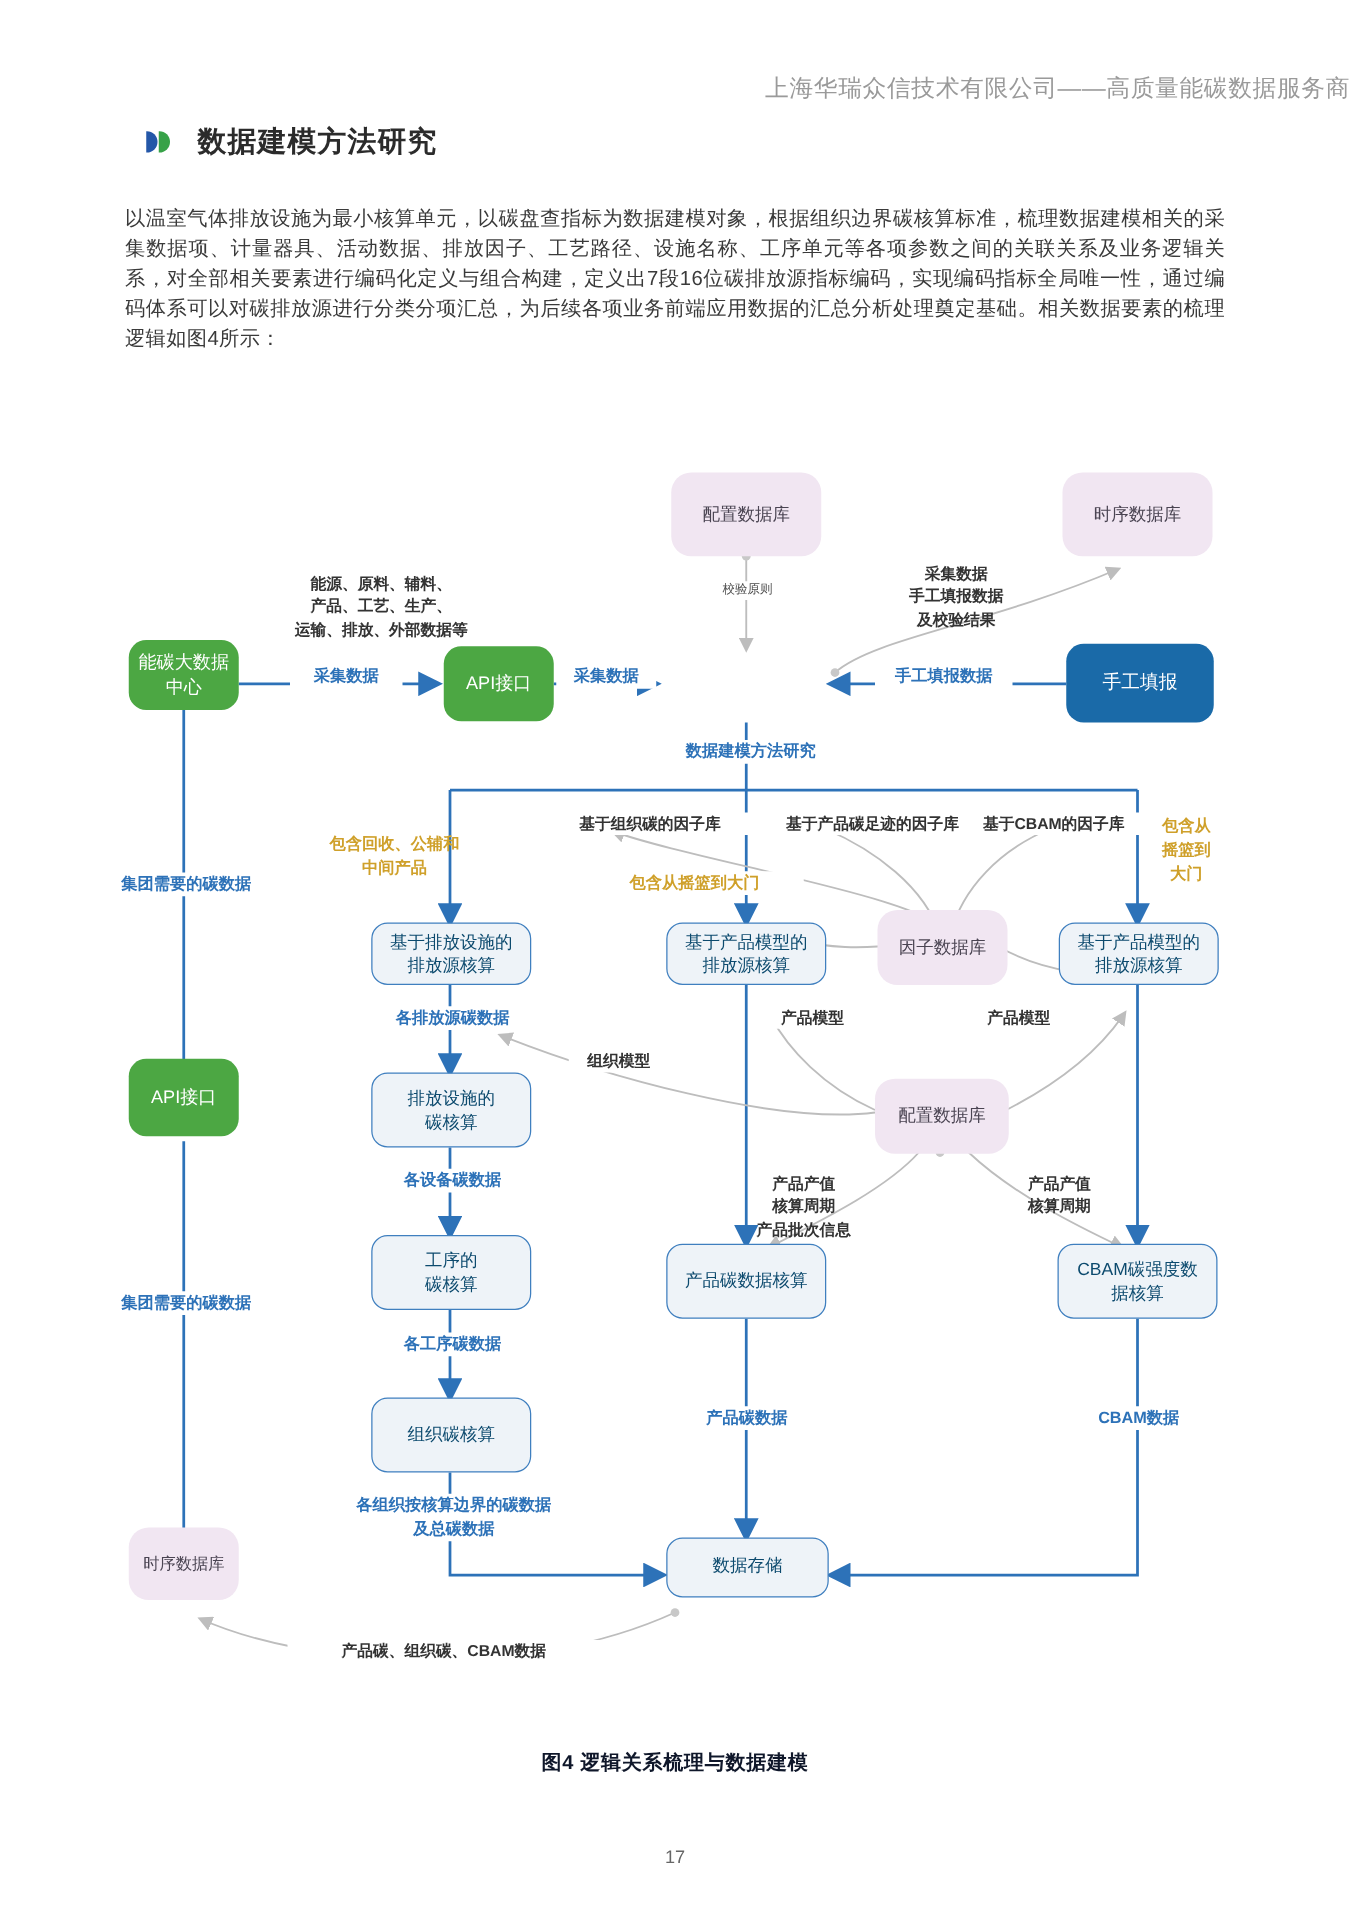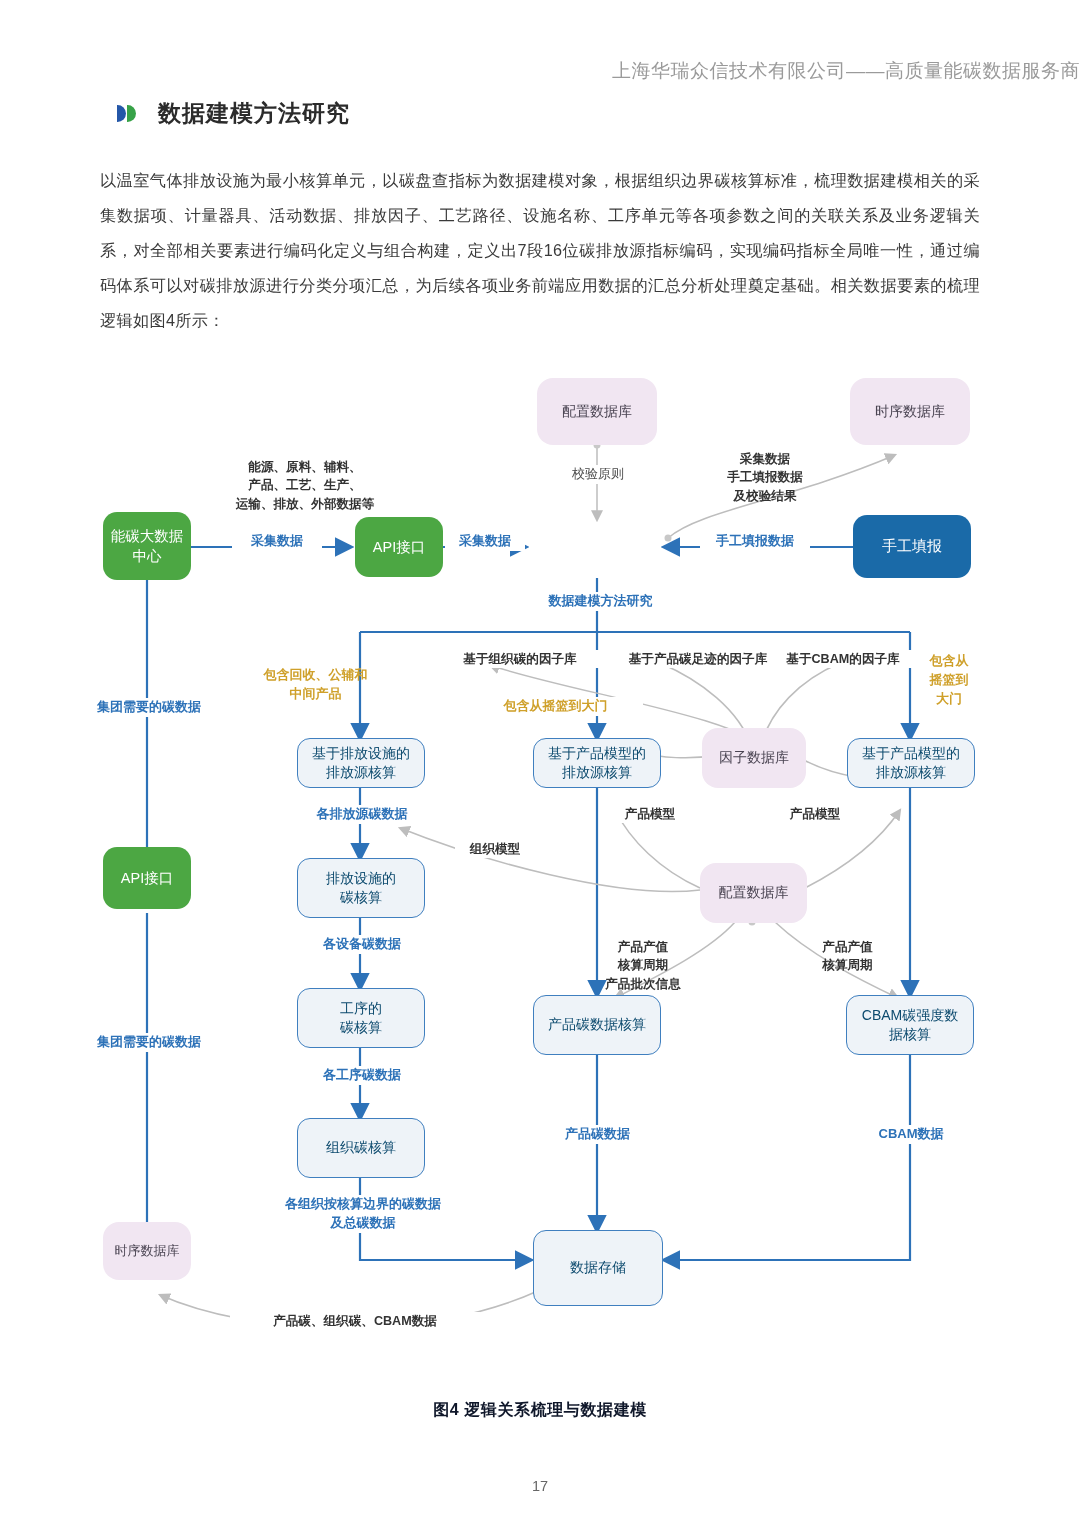--- a/index.html
+++ b/index.html
@@ -30,21 +30,21 @@
   }
   .title-icon .half.left  { background: #2457a8; border-radius: 0 9px 9px 0; }
   .title-icon .half.right { background: #37a248; border-radius: 0 9px 9px 0; }
   .title-text {
     font-size: 23px; font-weight: bold; color: #2b2b2b; letter-spacing: 1px;
   }
 
   
   .body-para {
     position: absolute; top: 163px; left: 100px; width: 880px;
-    font-size: 16.2px; line-height: 35px; color: #3a3a3a;
+    font-size: 16.2px; line-height: 24px; color: #3a3a3a;
     text-align: justify; letter-spacing: .3px;
   }
 
   
   .figure {
     position: absolute; top: 360px; left: 0; width: 1080px; height: 1010px;
   }
   .figure svg.wires { position: absolute; inset: 0; width: 1080px; height: 1010px; }
 
   .node {
@@ -70,21 +70,21 @@
     background: #f1e6f2; color: #4a4452;
     border-radius: 16px; font-size: 14px;
   }
 
   .elabel {
     position: absolute; z-index: 4;
     text-align: center; line-height: 1.45;
     white-space: pre-line;
   }
   .elabel.blue  { color: #2d72b8; font-size: 13px; font-weight: 600; }
-  .elabel.gray  { color: #4a4a4a; font-size: 13px; }
+  .elabel.gray  { color: #4a4a4a; font-size: 10px; }
   .elabel.gold  { color: #cfa02a; font-size: 13px; font-weight: 600; }
   .elabel.dark  { color: #333333; font-size: 12.6px; font-weight: 600; }
 
   
   .fig-caption {
     position: absolute; top: 1400px; left: 0; width: 1080px;
     text-align: center; font-size: 16px; font-weight: bold; color: #0f172a;
     letter-spacing: .6px;
   }
   .page-number {
@@ -177,21 +177,21 @@
   </svg>
 
   <div class="node purple" style="left:537px; top:18px; width:120px; height:67px;">
     <span>配置数据库</span>
   </div>
 
   <div class="node purple" style="left:850px; top:18px; width:120px; height:67px;">
     <span>时序数据库</span>
   </div>
 
-  <div class="node green" style="left:103px; top:152px; width:88px; height:68px; white-space:pre-line;">
+  <div class="node green" style="left:103px; top:152px; width:88px; height:56px; white-space:pre-line;">
     <span>能碳大数据
 中心</span>
   </div>
 
   <div class="node green" style="left:355px; top:157px; width:88px; height:60px;">
     <span>API接口</span>
   </div>
 
 
   <div class="node dblue" style="left:853px; top:155px; width:118px; height:63px;">
@@ -245,21 +245,21 @@
   </div>
 
   <div class="node lblue" style="left:297px; top:758px; width:128px; height:60px;">
     <span>组织碳核算</span>
   </div>
 
   <div class="node purple" style="left:103px; top:862px; width:88px; height:58px; font-size:13px;">
     <span>时序数据库</span>
   </div>
 
-  <div class="node lblue" style="left:533px; top:870px; width:130px; height:76px;font-family:Liberation Serif, serif;">
+  <div class="node lblue" style="left:533px; top:870px; width:130px; height:48px;font-family:Liberation Serif, serif;">
     <span>数据存储</span>
   </div>
 
   <div class="elabel dark" style="left:195px; top:98px; width:220px;">能源、原料、辅料、
 产品、工艺、生产、
 运输、排放、外部数据等</div>
 
   <div class="elabel blue" style="left:232px; top:172px; width:90px; background:#fff;">采集数据</div>
 
   <div class="elabel blue" style="left:445px; top:172px; width:80px; background:#fff;">采集数据</div>

